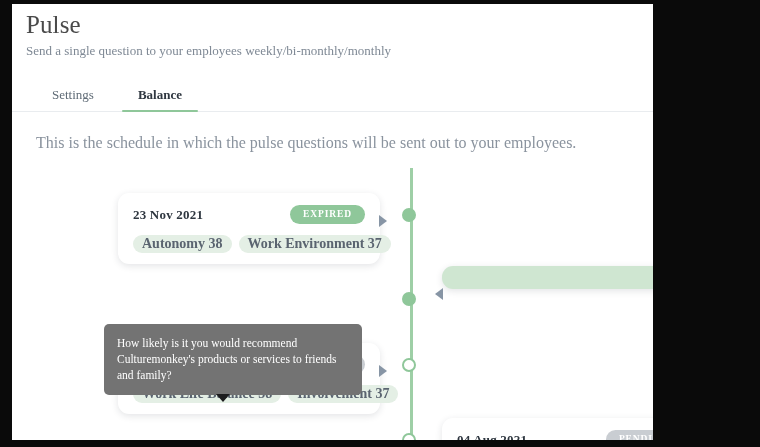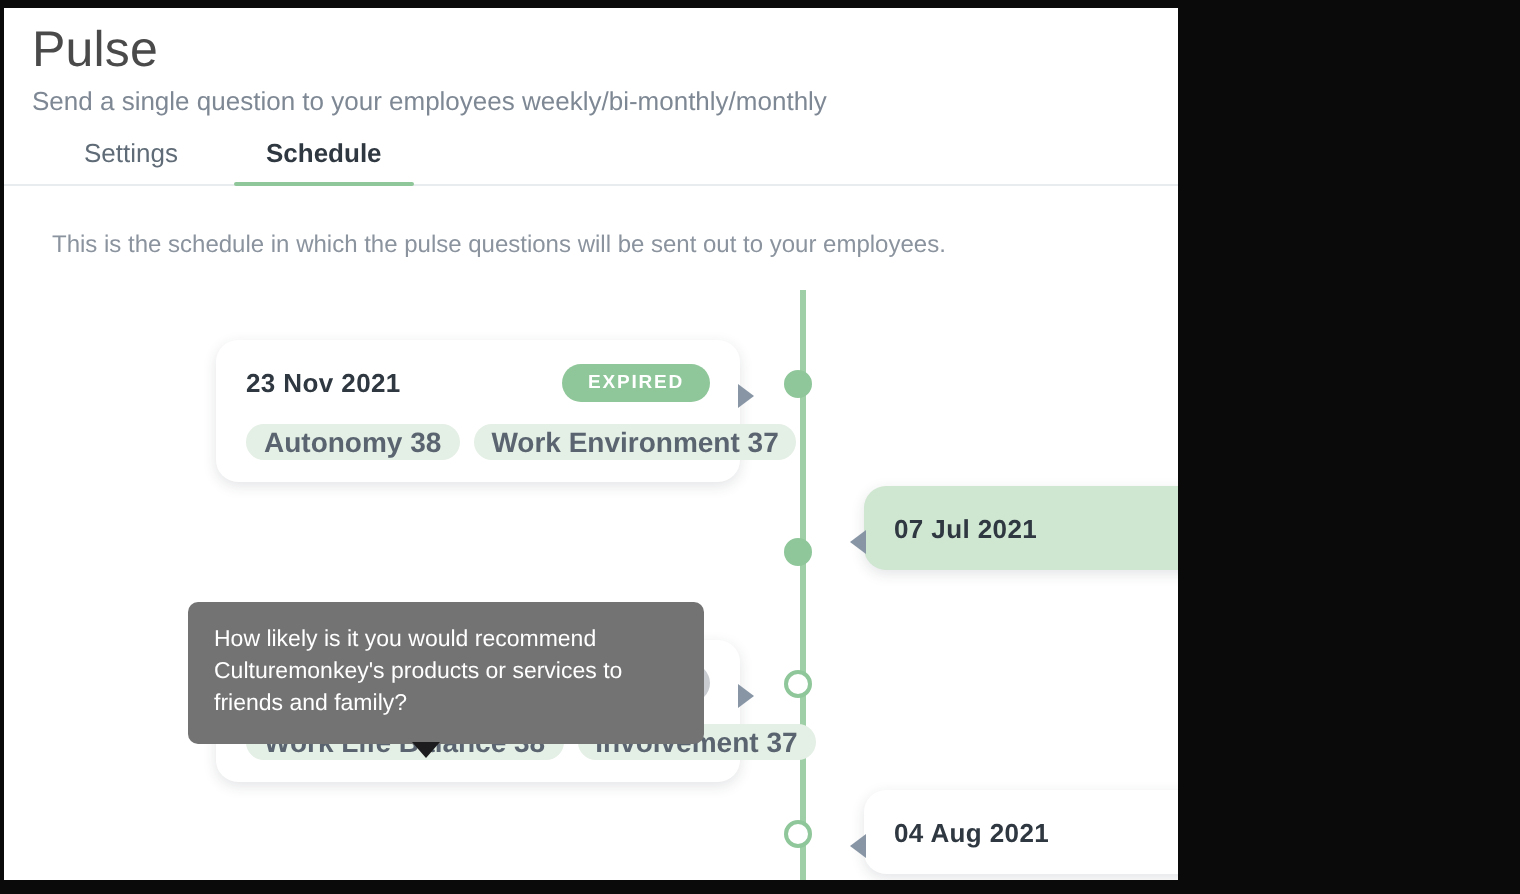--- a/index.html
+++ b/index.html
@@ -18,26 +18,27 @@
   .frame {
     position: absolute;
     left: 0; top: 0;
     width: 760px; height: 447px;
     background: #0a0a0a;
   }
 
   
   .page {
     position: absolute;
-    left: 2px;
+    left: 12px;
     top: 4px;
-    width: 587px;
+    width: 641px;
     height: 436px;
     background: #ffffff;
     overflow: hidden;
+    font-family: Liberation Serif, serif;
   }
 
   
   .header {
     padding: 6px 0 0 14px;
   }
   .page-title {
     font-size: 25px;
     font-weight: 400;
     color: #4a4a4a;
@@ -47,21 +48,21 @@
   }
   .page-subtitle {
     font-size: 13px;
     color: #7e8894;
     margin-top: 3px;
     line-height: 15px;
   }
 
   
   .tabs {
-    margin-top: 7px;
+    margin-top: 25px;
     display: flex;
     align-items: flex-end;
     padding-left: 18px;
     position: relative;
   }
   .tabs-underline {
     position: absolute;
     left: 0; right: 0; bottom: 0;
     height: 1px;
     background: #e9ecef;
@@ -84,21 +85,21 @@
     left: 6px; right: 6px;
     bottom: 0;
     height: 2.5px;
     background: #8fc79a;
     border-radius: 2px;
   }
 
   
   .intro {
     margin: 22px 0 0 24px;
-    font-size: 12px;
+    font-size: 16px;
     color: #8a939e;
   }
 
   
   .timeline {
     position: relative;
     margin-top: 16px;
     height: 300px;
   }
   .timeline-line {
@@ -225,21 +226,21 @@
   <div class="page">
 
     <div class="header">
       <div class="page-title">Pulse</div>
       <div class="page-subtitle">Send a single question to your employees weekly/bi-monthly/monthly</div>
     </div>
 
     <div class="tabs">
       <div class="tabs-underline"></div>
       <div class="tab">Settings</div>
-      <div class="tab active">Schedule</div>
+      <div class="tab active">Balance</div>
     </div>
 
     <div class="intro">This is the schedule in which the pulse questions will be sent out to your employees.</div>
 
     <div class="timeline">
       <div class="timeline-line"></div>
 
       <div class="tl-dot filled" style="top:40px;"></div>
       <div class="tl-dot filled" style="top:124px;"></div>
       <div class="tl-dot hollow" style="top:190px;"></div>
@@ -252,24 +253,20 @@
           <span class="badge expired">EXPIRED</span>
         </div>
         <div class="tag-row">
           <span class="tag"><span>Autonomy</span>&nbsp;<span>38</span></span>
           <span class="tag"><span>Work Environment</span>&nbsp;<span>37</span></span>
         </div>
       </div>
 
       <div class="card right green" style="top:98px;">
         <div class="nub pointing-left"></div>
-        <div class="card-top">
-          <span class="card-date">07 Jul 2021</span>
-          <span class="badge live">LIVE</span>
-        </div>
       </div>
 
       <div class="card left white" style="top:175px;">
         <div class="nub pointing-right"></div>
         <div class="card-top">
           <span class="card-date">21 Jul 2021</span>
           <span class="badge pending">PENDING</span>
         </div>
         <div class="tag-row">
           <span class="tag"><span>Work Life Balance</span>&nbsp;<span>38</span></span>

